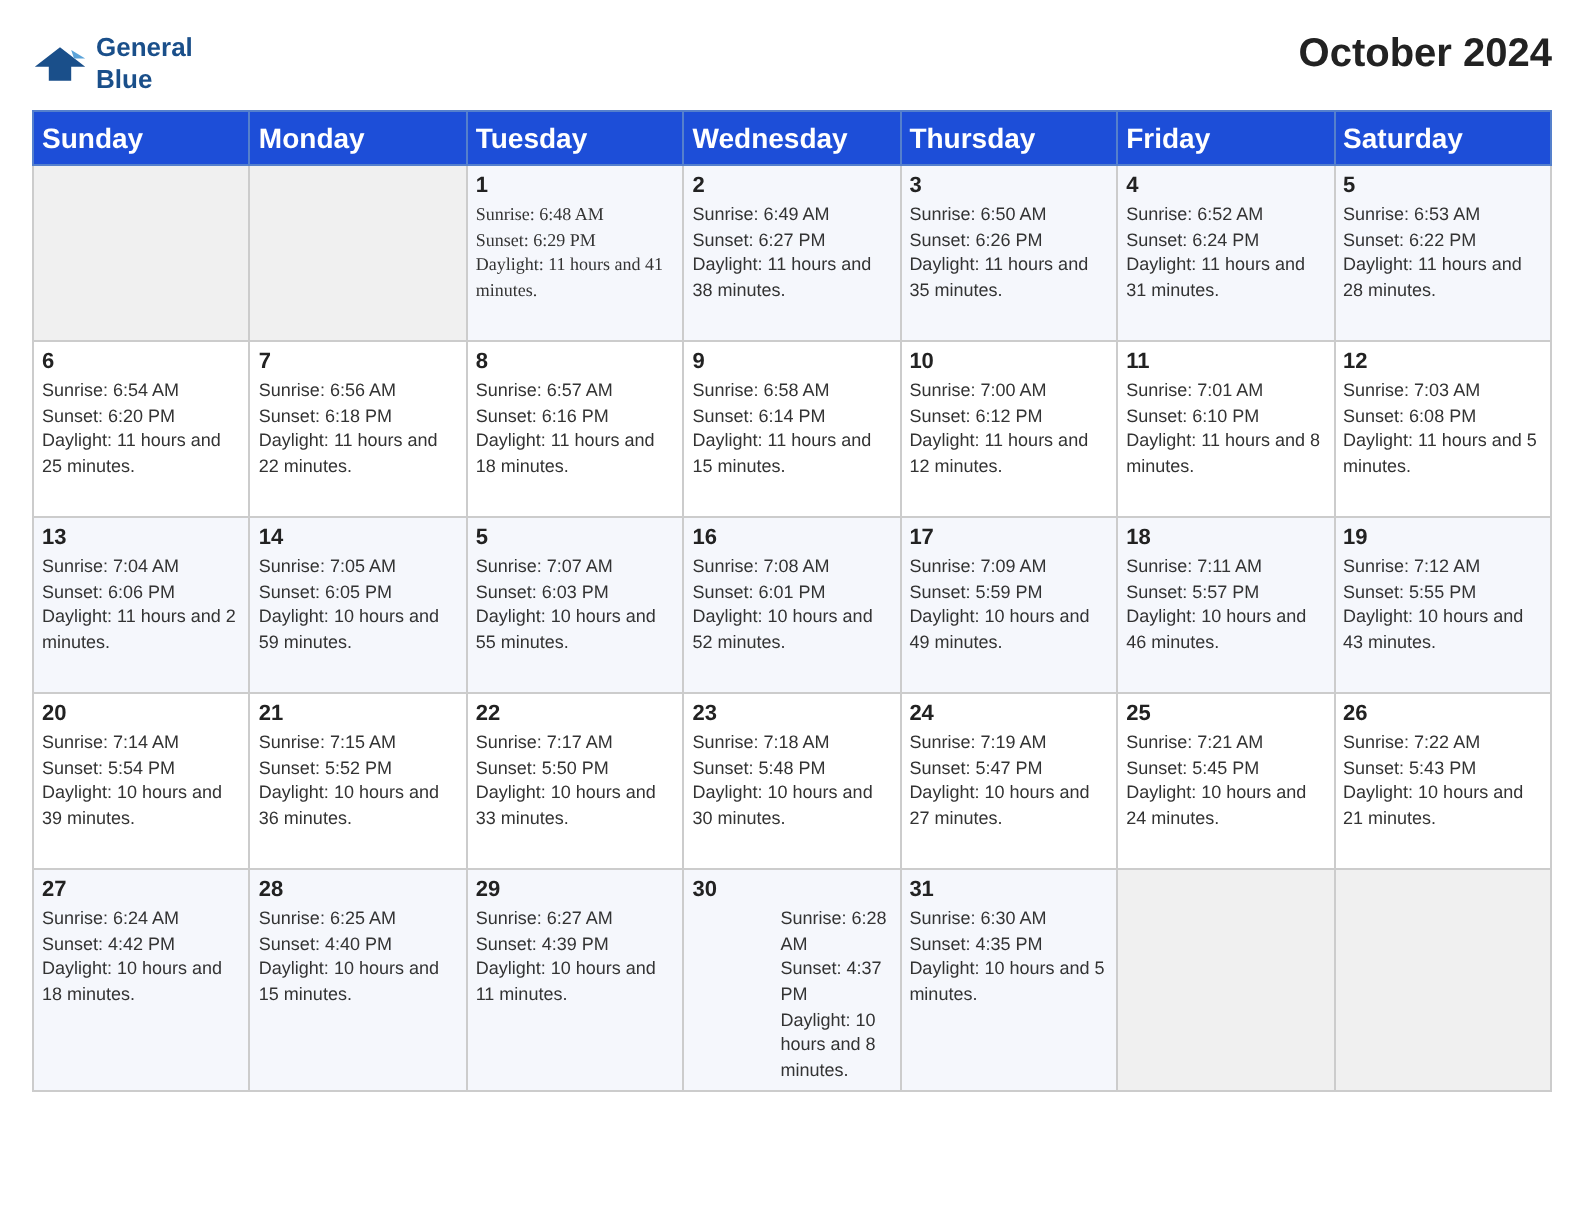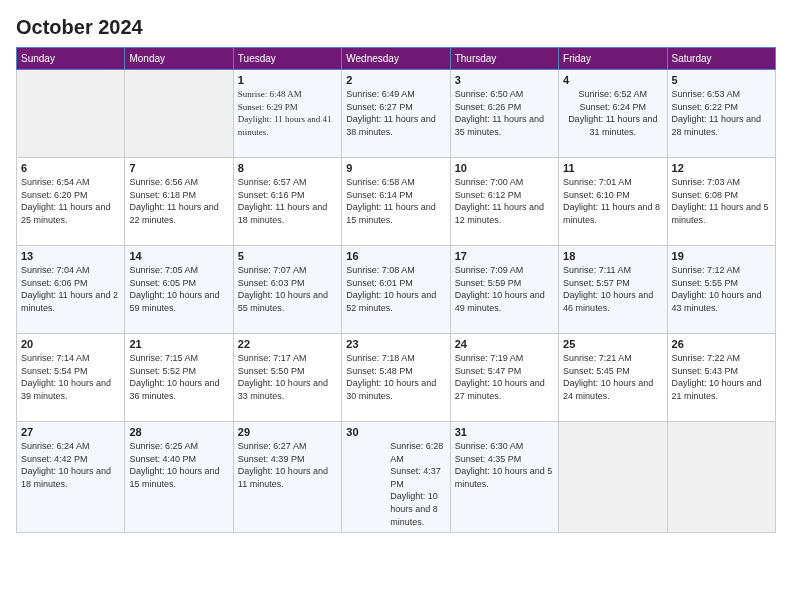--- a/index.html
+++ b/index.html
@@ -44,24 +44,24 @@
     .location {
       font-size: 14px;
       color: #444;
     }
     table {
       width: 100%;
       border-collapse: collapse;
       table-layout: fixed;
     }
     thead tr th {
-      background: #701a75;
+      background: #1d4ed8;
       color: #fff;
-      font-size: 10px;
-      font-weight: normal;
+      font-size: 14px;
+      font-weight: bold;
       padding: 5px 4px;
       text-align: left;
       border: 1px solid #5580cc;
     }
     tbody tr td {
       border: 1px solid #ccc;
       vertical-align: top;
       padding: 4px;
       font-size: 9.5px;
       color: #222;
@@ -82,20 +82,30 @@
       color: #333;
     }
     .empty-cell {
       background: #f0f0f0 !important;
     }
   </style>
 </head>
 <body>
 
 <div class="header">
+  <div class="logo">
+    <svg class="logo-bird" viewBox="0 0 40 40">
+      <polygon points="20,8 38,22 28,22 28,32 12,32 12,22 2,22" fill="#1a4f8a"></polygon>
+      <polygon points="28,10 38,16 30,16" fill="#5ba3d9"></polygon>
+    </svg>
+    <div class="logo-text">
+      <span>General</span>
+      <span>Blue</span>
+    </div>
+  </div>
   <div class="title-block">
     <div class="month-title">October 2024</div>
   </div>
 </div>
 
 <table>
   <thead>
     <tr id="header-row">
         <th>Sunday</th>
         <th>Monday</th>
@@ -123,21 +133,21 @@
 Daylight: 11 hours and 38 minutes.</div>
         </td>
         <td>
           <div class="day-number">3</div>
           <div class="day-info" style="white-space: pre-line;">Sunrise: 6:50 AM
 Sunset: 6:26 PM
 Daylight: 11 hours and 35 minutes.</div>
         </td>
         <td>
           <div class="day-number">4</div>
-          <div class="day-info" style="white-space: pre-line; text-align: center;">Sunrise: 6:52 AM
+          <div class="day-info" style="white-space: pre-line;">Sunrise: 6:52 AM
 Sunset: 6:24 PM
 Daylight: 11 hours and 31 minutes.</div>
         </td>
         <td>
           <div class="day-number">5</div>
           <div class="day-info" style="white-space: pre-line;">Sunrise: 6:53 AM
 Sunset: 6:22 PM
 Daylight: 11 hours and 28 minutes.</div>
         </td>
       </tr>

